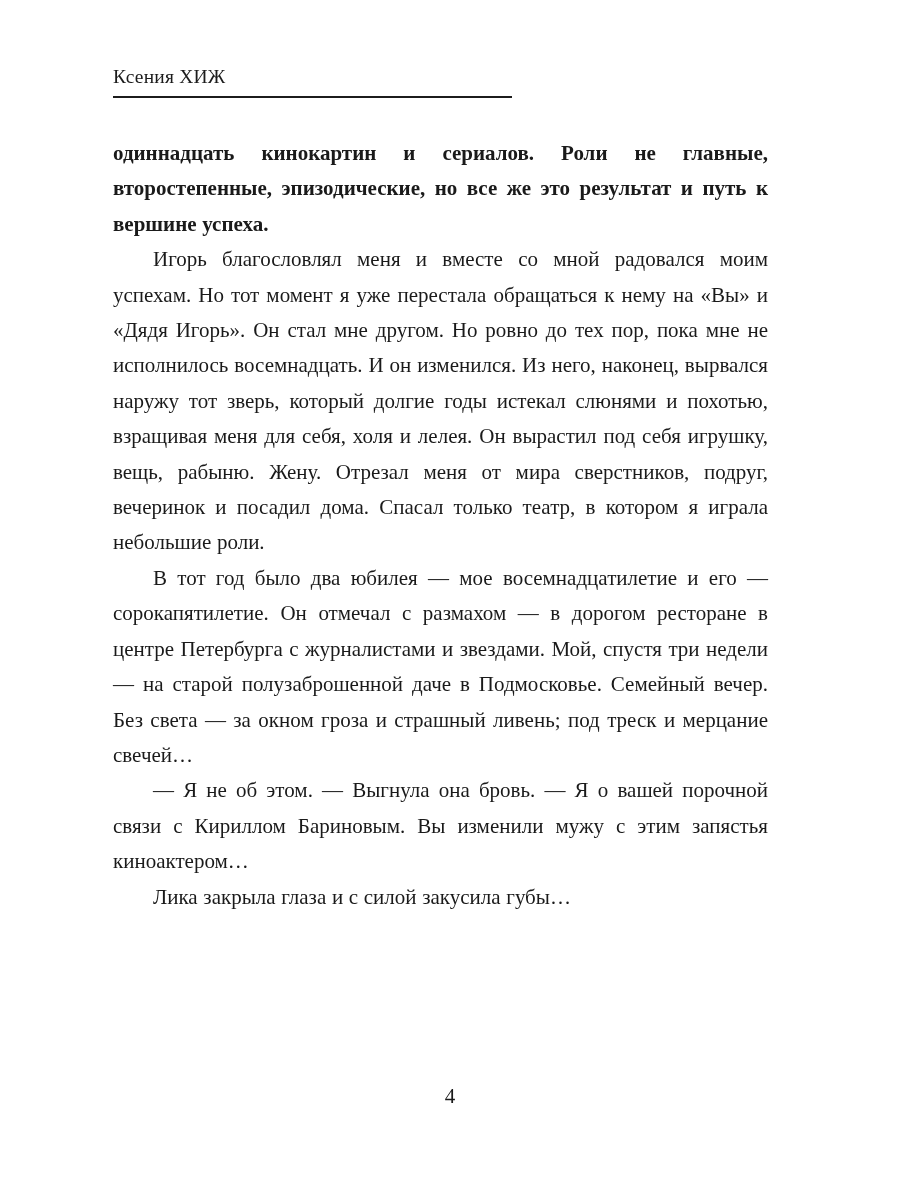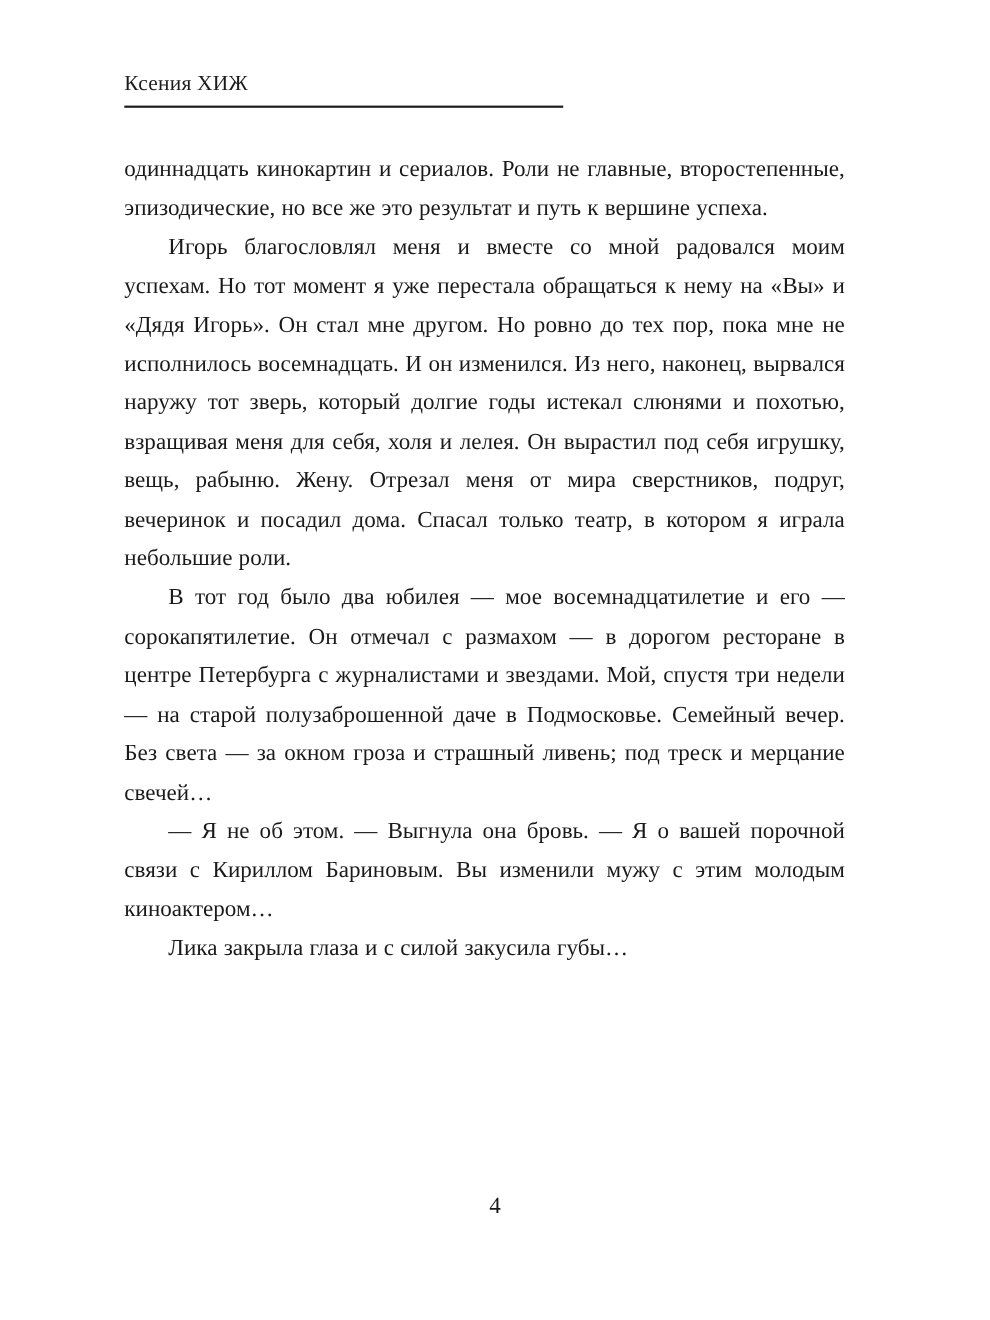--- a/index.html
+++ b/index.html
@@ -58,20 +58,21 @@
     text-align: justify;
     text-align-last: left;
     text-indent: 40px;
     color: #1a1a1a;
     -webkit-hyphens: none;
     hyphens: none;
     word-spacing: 0.02em;
   }
   .para.no-indent {
     text-indent: 0;
+    font-weight: bold;
   }
 
   
   .folio {
     position: absolute;
     left: 0;
     right: 0;
     top: 1084px;
     text-align: center;
     font-size: 21px;
@@ -85,21 +86,21 @@
 
   <div class="running-head">
     <div class="running-head-title">Ксения ХИЖ</div>
   </div>
   <div class="head-rule"></div>
 
   <div class="text-block">
       <p class="para no-indent">одиннадцать кинокартин и сериалов. Роли не главные, второстепенные, эпизодические, но все же это результат и путь к вершине успеха.</p>
       <p class="para">Игорь благословлял меня и вместе со мной радовался моим успехам. Но тот момент я уже перестала обращаться к нему на «Вы» и «Дядя Игорь». Он стал мне другом. Но ровно до тех пор, пока мне не исполнилось восемнадцать. И он изменился. Из него, наконец, вырвался наружу тот зверь, который долгие годы истекал слюнями и похотью, взращивая меня для себя, холя и лелея. Он вырастил под себя игрушку, вещь, рабыню. Жену. Отрезал меня от мира сверстников, подруг, вечеринок и посадил дома. Спасал только театр, в котором я играла небольшие роли.</p>
       <p class="para">В тот год было два юбилея — мое восемнадцатилетие и его — сорокапятилетие. Он отмечал с размахом — в дорогом ресторане в центре Петербурга с журналистами и звездами. Мой, спустя три недели — на старой полузаброшенной даче в Подмосковье. Семейный вечер. Без света — за окном гроза и страшный ливень; под треск и мерцание свечей…</p>
-      <p class="para">— Я не об этом. — Выгнула она бровь. — Я о вашей порочной связи с Кириллом Бариновым. Вы изменили мужу с этим молодым киноактером…</p>
+      <p class="para">— Я не об этом. — Выгнула она бровь. — Я о вашей порочной связи с Кириллом Бариновым. Вы изменили мужу с этим запястья киноактером…</p>
       <p class="para">Лика закрыла глаза и с силой закусила губы…</p>
     </div>
 
   <div class="folio">
     <span>4</span>
   </div>
 
 </div>
 
 </body></html>

